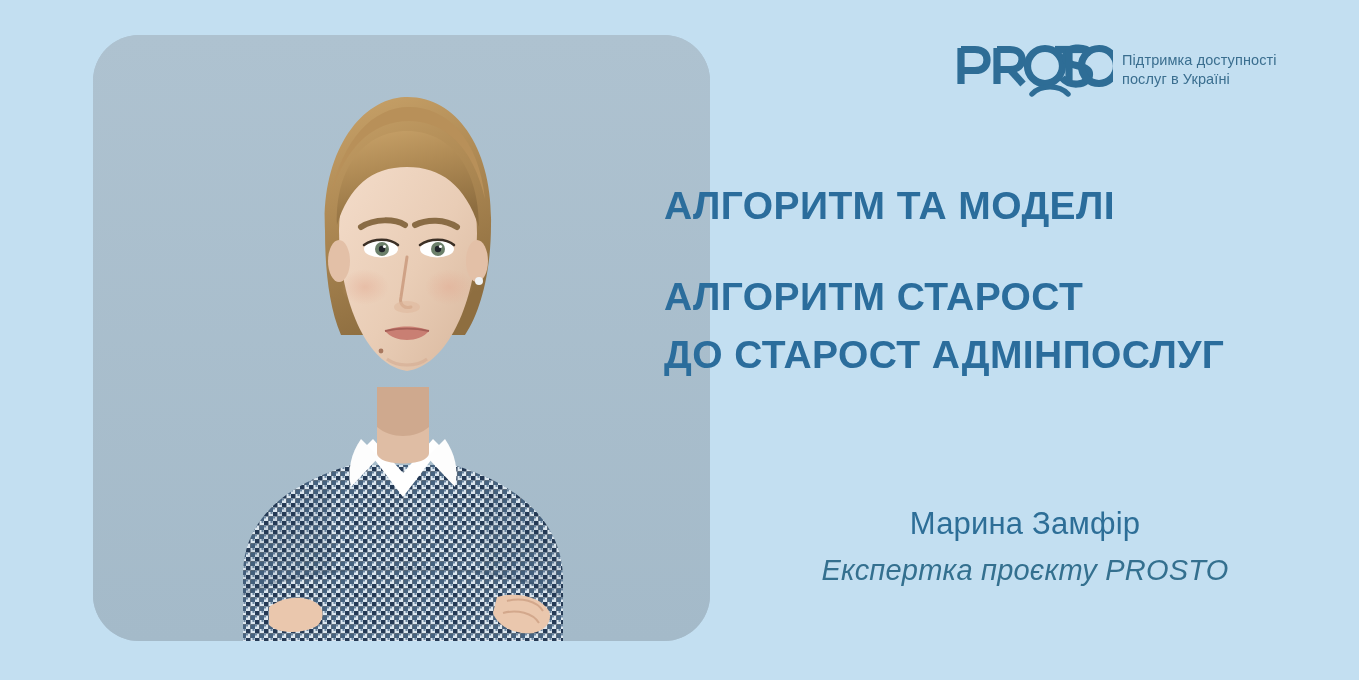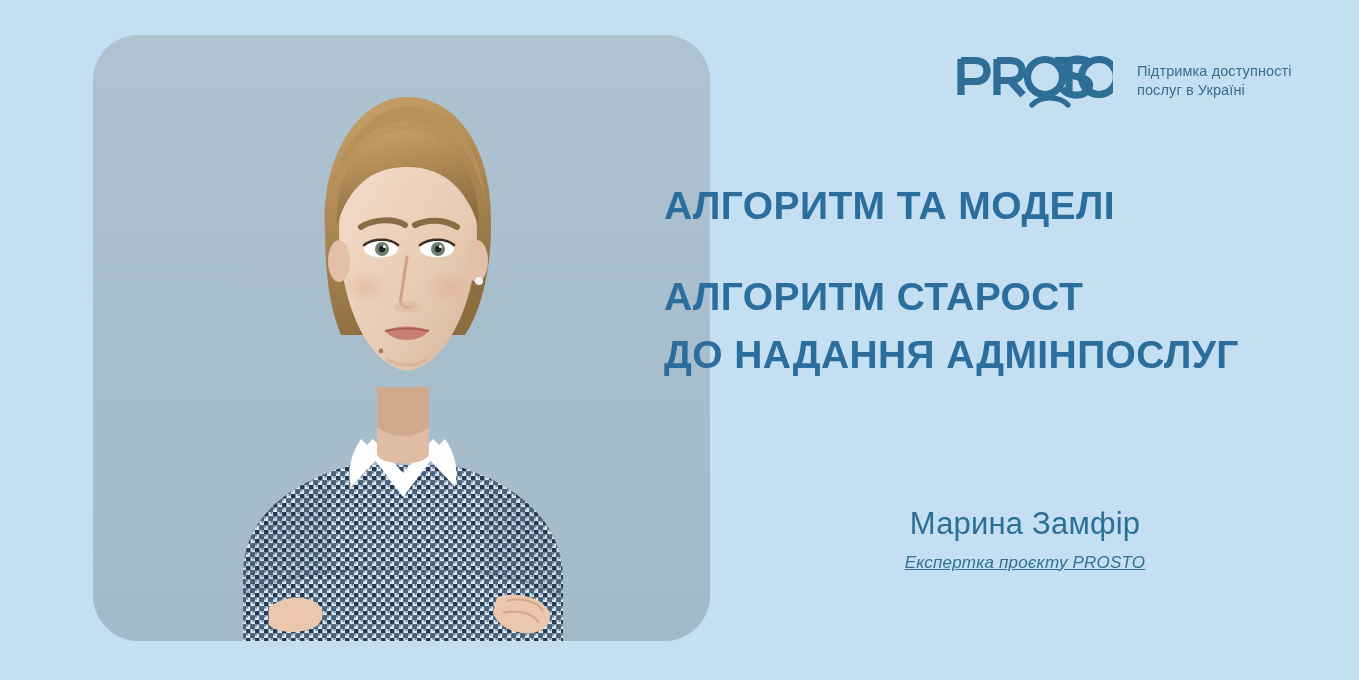--- a/index.html
+++ b/index.html
@@ -26,24 +26,24 @@
     border-radius: 46px;
     overflow: hidden;
     background: #abc0cf;
   }
   .photo-svg { display: block; width: 100%; height: 100%; }
 
   
   .logo-block {
     position: absolute;
     left: 955px;
-    top: 55px;
+    top: 44px;
     display: flex;
     align-items: flex-start;
-    gap: 24px;
+    gap: 9px;
   }
   .logo-mark { position: relative; width: 158px; height: 56px; }
   .logo-mark svg { display: block; }
   .logo-tagline {
     font-size: 14.5px;
     line-height: 1.32;
     color: #3a6e8f;
     white-space: pre-line;
     padding-top: 7px;
     letter-spacing: 0.1px;
@@ -77,28 +77,27 @@
     text-align: center;
   }
   .speaker-name {
     font-size: 31px;
     font-weight: 400;
     color: #2d6e97;
     line-height: 1.15;
     letter-spacing: 0.2px;
   }
   .speaker-role {
-    font-size: 17px;
+    font-size: 29px;
     font-style: italic;
     font-weight: 400;
     color: #34708f;
     line-height: 1.2;
     margin-top: 11px;
     letter-spacing: 0.2px;
-    text-decoration: underline;
   }
 </style>
 </head>
 <body>
 
 <div id="slide">
 
   <div class="photo-panel">
     <svg class="photo-svg" viewBox="0 0 617 606" preserveAspectRatio="xMidYMid slice">
       <defs>
@@ -233,21 +232,21 @@
     <div class="logo-tagline">Підтримка доступності
 послуг в Україні</div>
   </div>
 
   <div class="headline">
     <div class="headline-group-1">
       <div class="headline-line">АЛГОРИТМ ТА МОДЕЛІ</div>
     </div>
     <div class="headline-group-2">
       <div class="headline-line">АЛГОРИТМ СТАРОСТ</div>
-      <div class="headline-line">ДО НАДАННЯ АДМІНПОСЛУГ</div>
+      <div class="headline-line">ДО СТАРОСТ АДМІНПОСЛУГ</div>
     </div>
   </div>
 
   <div class="speaker">
     <div class="speaker-name">Марина Замфір</div>
     <div class="speaker-role">Експертка проєкту PROSTO</div>
   </div>
 
 </div>
 

